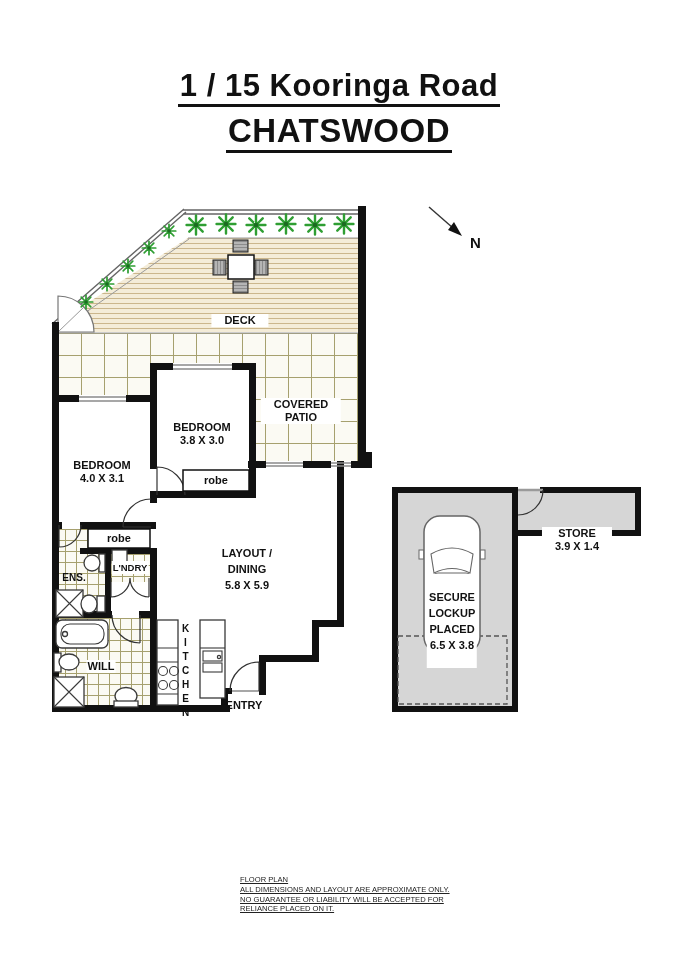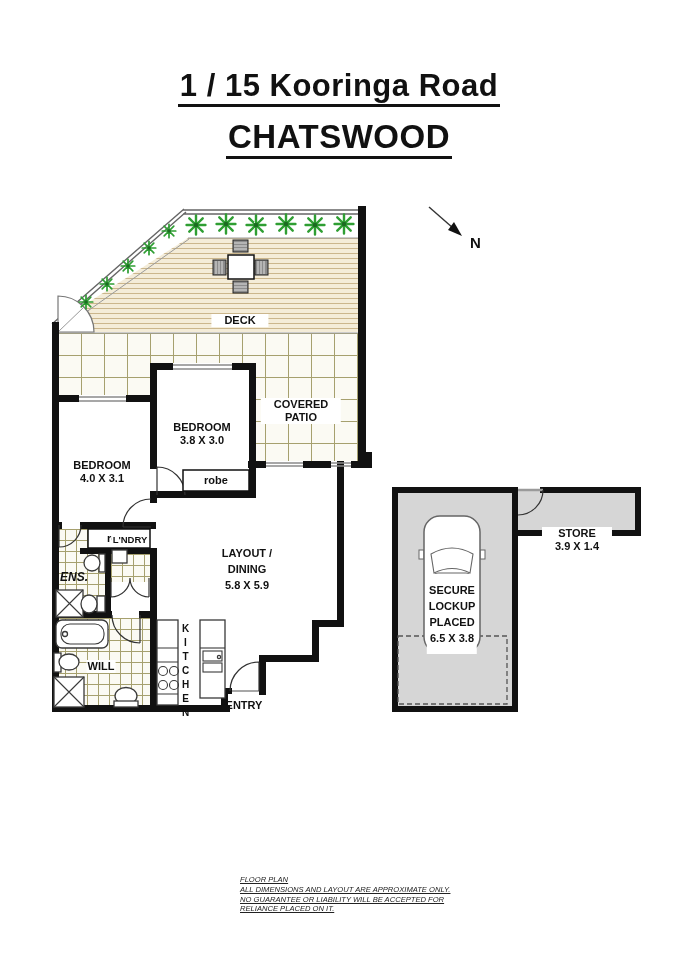--- a/index.html
+++ b/index.html
@@ -3,21 +3,21 @@
 <meta charset="utf-8">
 <style>
   html,body{margin:0;padding:0;background:#fff;}
   #page{position:relative;width:678px;height:920px;background:#fff;overflow:hidden;
         font-family:"Liberation Sans", sans-serif;color:#111;}
   .abs{position:absolute;}
   
   .title-block{position:absolute;top:70px;left:0;right:0;text-align:center;line-height:1;}
   .title-line{display:inline-block;font-weight:bold;font-size:31px;letter-spacing:.5px;
               border-bottom:3px solid #111;padding:0 2px 3px 2px;}
-  .title-line2{font-size:33px;margin-top:13px;}
+  .title-line2{font-size:33px;margin-top:7px;}
   
   .deck-fill{left:58px;top:238px;width:300px;height:94px;
     background:repeating-linear-gradient(to bottom, var(--deck-board,#cbb68c) 0 1.4px, var(--deck-bg,#f4ecd8) 1.4px 5px);
     clip-path:polygon(0px 84px,130px 0px,300px 0px,300px 94px,0px 94px);}
   .tile-lg{background-color:var(--tile-bg,#fbfaf3);
     background-image:repeating-linear-gradient(to right, var(--tile-line,#a6a06e) 0 1px, transparent 1px 23px),
                      repeating-linear-gradient(to bottom, var(--tile-line,#a6a06e) 0 1px, transparent 1px 22px);}
   .tile-sm{background-color:var(--tile-bg,#fbfaf3);
     background-image:repeating-linear-gradient(to right, var(--tile-line,#a6a06e) 0 1px, transparent 1px 11px),
                      repeating-linear-gradient(to bottom, var(--tile-line,#a6a06e) 0 1px, transparent 1px 11px);}
@@ -34,30 +34,30 @@
   .fix{stroke:var(--fixture,#3a3a3a);stroke-width:1.3;fill:#fff;}
   .fixl{stroke:var(--fixture,#3a3a3a);stroke-width:1.1;fill:none;}
   .plant-spokes{stroke:var(--plant,#2f9e33);stroke-width:2.3;stroke-linecap:round;fill:none;}
   .plant-core{fill:var(--plant-dark,#1d6b22);}
   .dash{stroke:#555;stroke-width:1.3;fill:none;stroke-dasharray:5 3;}
   .car{stroke:#666;fill:#fff;}
   
   .lbl{position:absolute;z-index:3;font-weight:bold;font-size:11px;white-space:nowrap;
        transform:translateX(-50%);text-align:center;line-height:13px;}
   .bg{background:#fff;padding:0 13px;}
-  .sm{font-size:12px;font-style:italic;}
+  .sm{font-size:10px;}
   .xs{font-size:9.5px;}
   .kitchen-v{position:absolute;z-index:3;left:180px;top:623px;writing-mode:vertical-rl;
        text-orientation:upright;font-weight:bold;font-size:10px;letter-spacing:3px;}
   .north{font-size:15px;transform:none;}
   .living-lbl{line-height:16px;}
-  .garage-lbl{line-height:16px;background:#fff;padding:8px 2px;}
+  .garage-lbl{line-height:16px;background:#fff;padding:15px 2px;}
   
   .footer{position:absolute;left:240px;top:875px;font-size:7.6px;line-height:9.8px;color:#222;}
-  .footer span{display:block;text-decoration:underline;font-style:italic;}
+  .footer span{display:block;text-decoration:underline;}
 </style>
 </head>
 <body>
 
 <div id="page">
 
   <div class="title-block">
     <div><span class="title-line">1 / 15 Kooringa Road</span></div>
     <div><span class="title-line title-line2">CHATSWOOD</span></div>
   </div>
@@ -206,21 +206,21 @@
     <span>BEDROOM</span><br>
     <span>3.8 X 3.0</span>
   </div>
   <div class="lbl" style="left:102px;top:459px;">
     <span>BEDROOM</span><br>
     <span>4.0 X 3.1</span>
   </div>
   <div class="lbl" style="left:216px;top:474px;">robe</div>
   <div class="lbl" style="left:119px;top:532px;">robe</div>
   <div class="lbl sm" style="left:74px;top:571px;">ENS.</div>
-  <div class="lbl xs bg" style="left:130px;top:533px;padding:0 1px;">L'NDRY</div>
+  <div class="lbl xs bg" style="left:130px;top:561px;padding:0 1px;">L'NDRY</div>
   <div class="lbl bg" style="left:101px;top:660px;padding:0 1px;">WILL</div>
   <div class="kitchen-v">KITCHEN</div>
   <div class="lbl living-lbl" style="left:247px;top:545px;">
     <span>LAYOUT /</span><br>
     <span>DINING</span><br>
     <span>5.8 X 5.9</span>
   </div>
   <div class="lbl" style="left:244px;top:699px;">ENTRY</div>
   <div class="lbl garage-lbl" style="left:452px;top:574px;">
     <span>SECURE</span><br>

